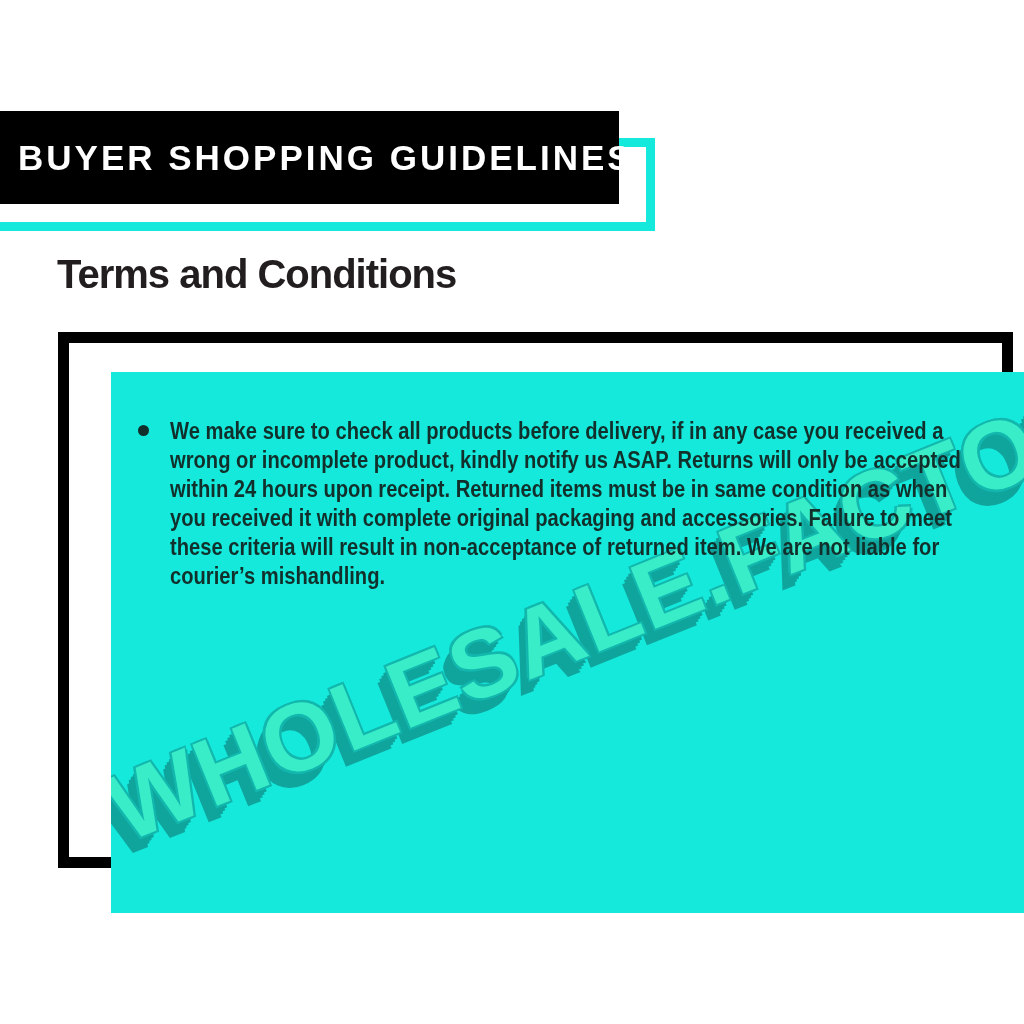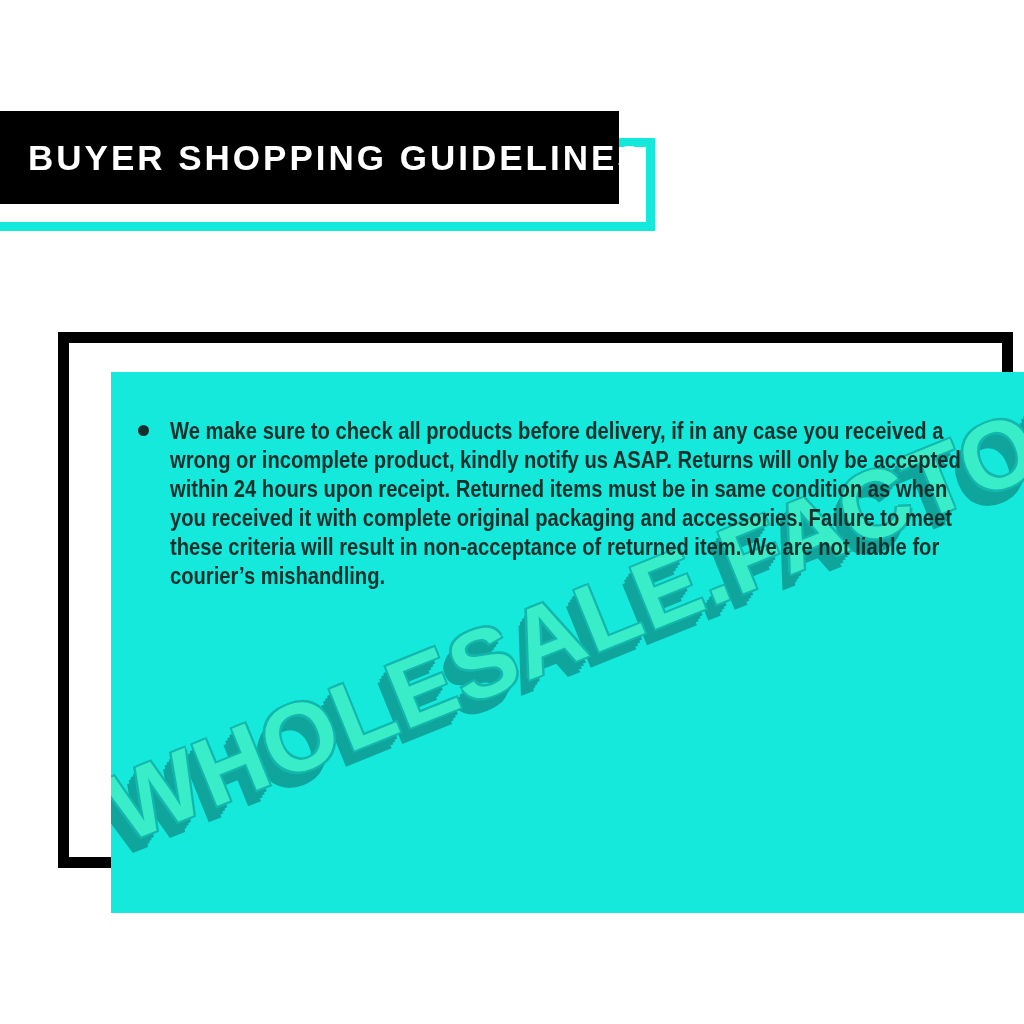--- a/index.html
+++ b/index.html
@@ -8,21 +8,21 @@
     overflow:hidden;font-family:"Liberation Sans",sans-serif;
   }
 
   
   .header-underline{
     position:absolute;left:-22px;top:138px;width:677px;height:93px;
     border:9px solid #14e9dc;box-sizing:border-box;background:transparent;
   }
   .header-bar{
     position:absolute;left:0;top:111px;width:619px;height:93px;background:#000000;
-    display:flex;align-items:center;padding-left:28px;box-sizing:border-box;
+    display:flex;align-items:center;padding-left:18px;box-sizing:border-box;
   }
   .header-title{
     color:#ffffff;font-size:35px;font-weight:bold;letter-spacing:3px;white-space:nowrap;
   }
 
   
   .section-heading{
     position:absolute;left:57px;top:252px;
     font-size:40px;font-weight:bold;color:#221e20;letter-spacing:-1px;white-space:nowrap;
   }
@@ -69,20 +69,21 @@
 <body>
 
 <div id="canvas">
 
   <div class="header-underline"></div>
 
   <div class="header-bar">
     <span class="header-title">BUYER SHOPPING GUIDELINES</span>
   </div>
 
+  <div class="section-heading">Terms and Conditions</div>
 
   <div class="content-frame"></div>
 
   <div class="terms-panel">
 
     <div class="watermark">WHOLESALE.FACTORY</div>
 
     <div class="terms">
 
       <div class="term-item">

